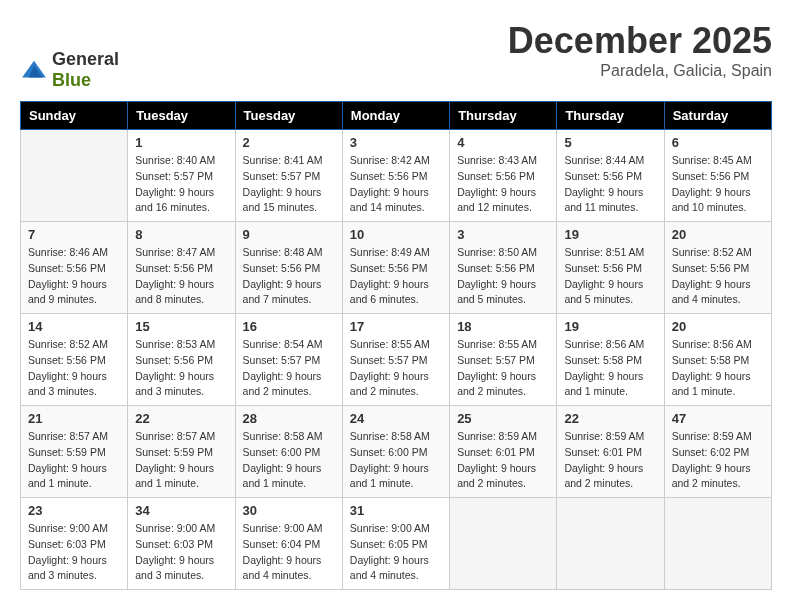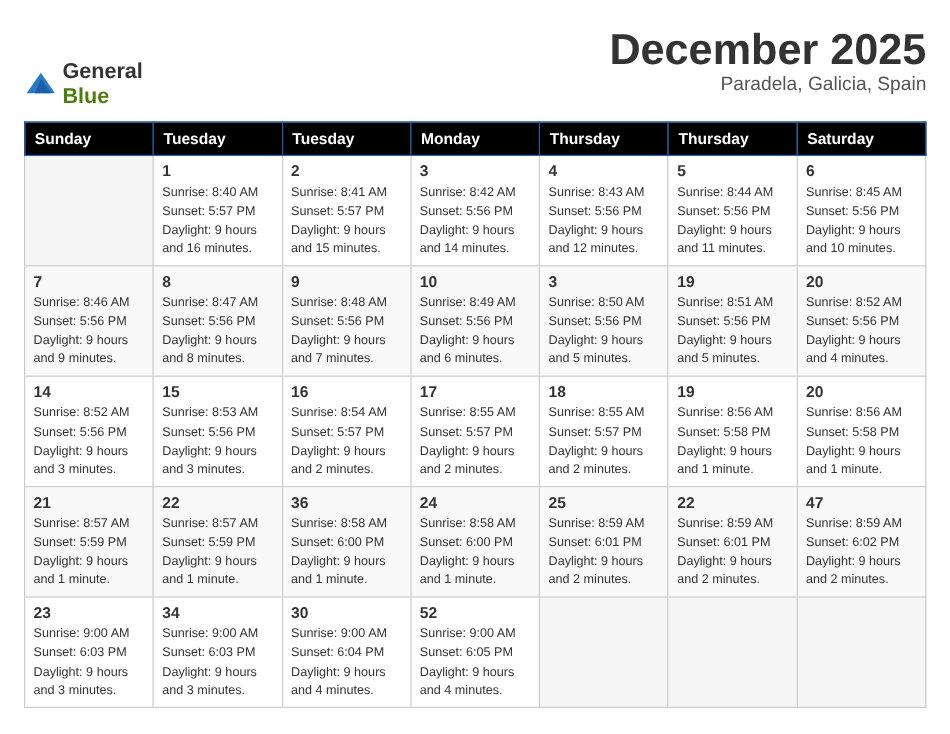--- a/index.html
+++ b/index.html
@@ -203,21 +203,21 @@
       <tr>
         <td>
           <div class="day-number">21</div>
           <div class="day-info">Sunrise: 8:57 AM<br>Sunset: 5:59 PM<br>Daylight: 9 hours and 1 minute.</div>
         </td>
         <td>
           <div class="day-number">22</div>
           <div class="day-info">Sunrise: 8:57 AM<br>Sunset: 5:59 PM<br>Daylight: 9 hours and 1 minute.</div>
         </td>
         <td>
-          <div class="day-number">36</div>
+          <div class="day-number">28</div>
           <div class="day-info">Sunrise: 8:58 AM<br>Sunset: 6:00 PM<br>Daylight: 9 hours and 1 minute.</div>
         </td>
         <td>
           <div class="day-number">24</div>
           <div class="day-info">Sunrise: 8:58 AM<br>Sunset: 6:00 PM<br>Daylight: 9 hours and 1 minute.</div>
         </td>
         <td>
           <div class="day-number">25</div>
           <div class="day-info">Sunrise: 8:59 AM<br>Sunset: 6:01 PM<br>Daylight: 9 hours and 2 minutes.</div>
         </td>
@@ -237,21 +237,21 @@
         </td>
         <td>
           <div class="day-number">34</div>
           <div class="day-info">Sunrise: 9:00 AM<br>Sunset: 6:03 PM<br>Daylight: 9 hours and 3 minutes.</div>
         </td>
         <td>
           <div class="day-number">30</div>
           <div class="day-info">Sunrise: 9:00 AM<br>Sunset: 6:04 PM<br>Daylight: 9 hours and 4 minutes.</div>
         </td>
         <td>
-          <div class="day-number">52</div>
+          <div class="day-number">31</div>
           <div class="day-info">Sunrise: 9:00 AM<br>Sunset: 6:05 PM<br>Daylight: 9 hours and 4 minutes.</div>
         </td>
         <td class="empty-cell"></td>
         <td class="empty-cell"></td>
         <td class="empty-cell"></td>
       </tr>
     </tbody>
 </table>
 
 </body></html>

